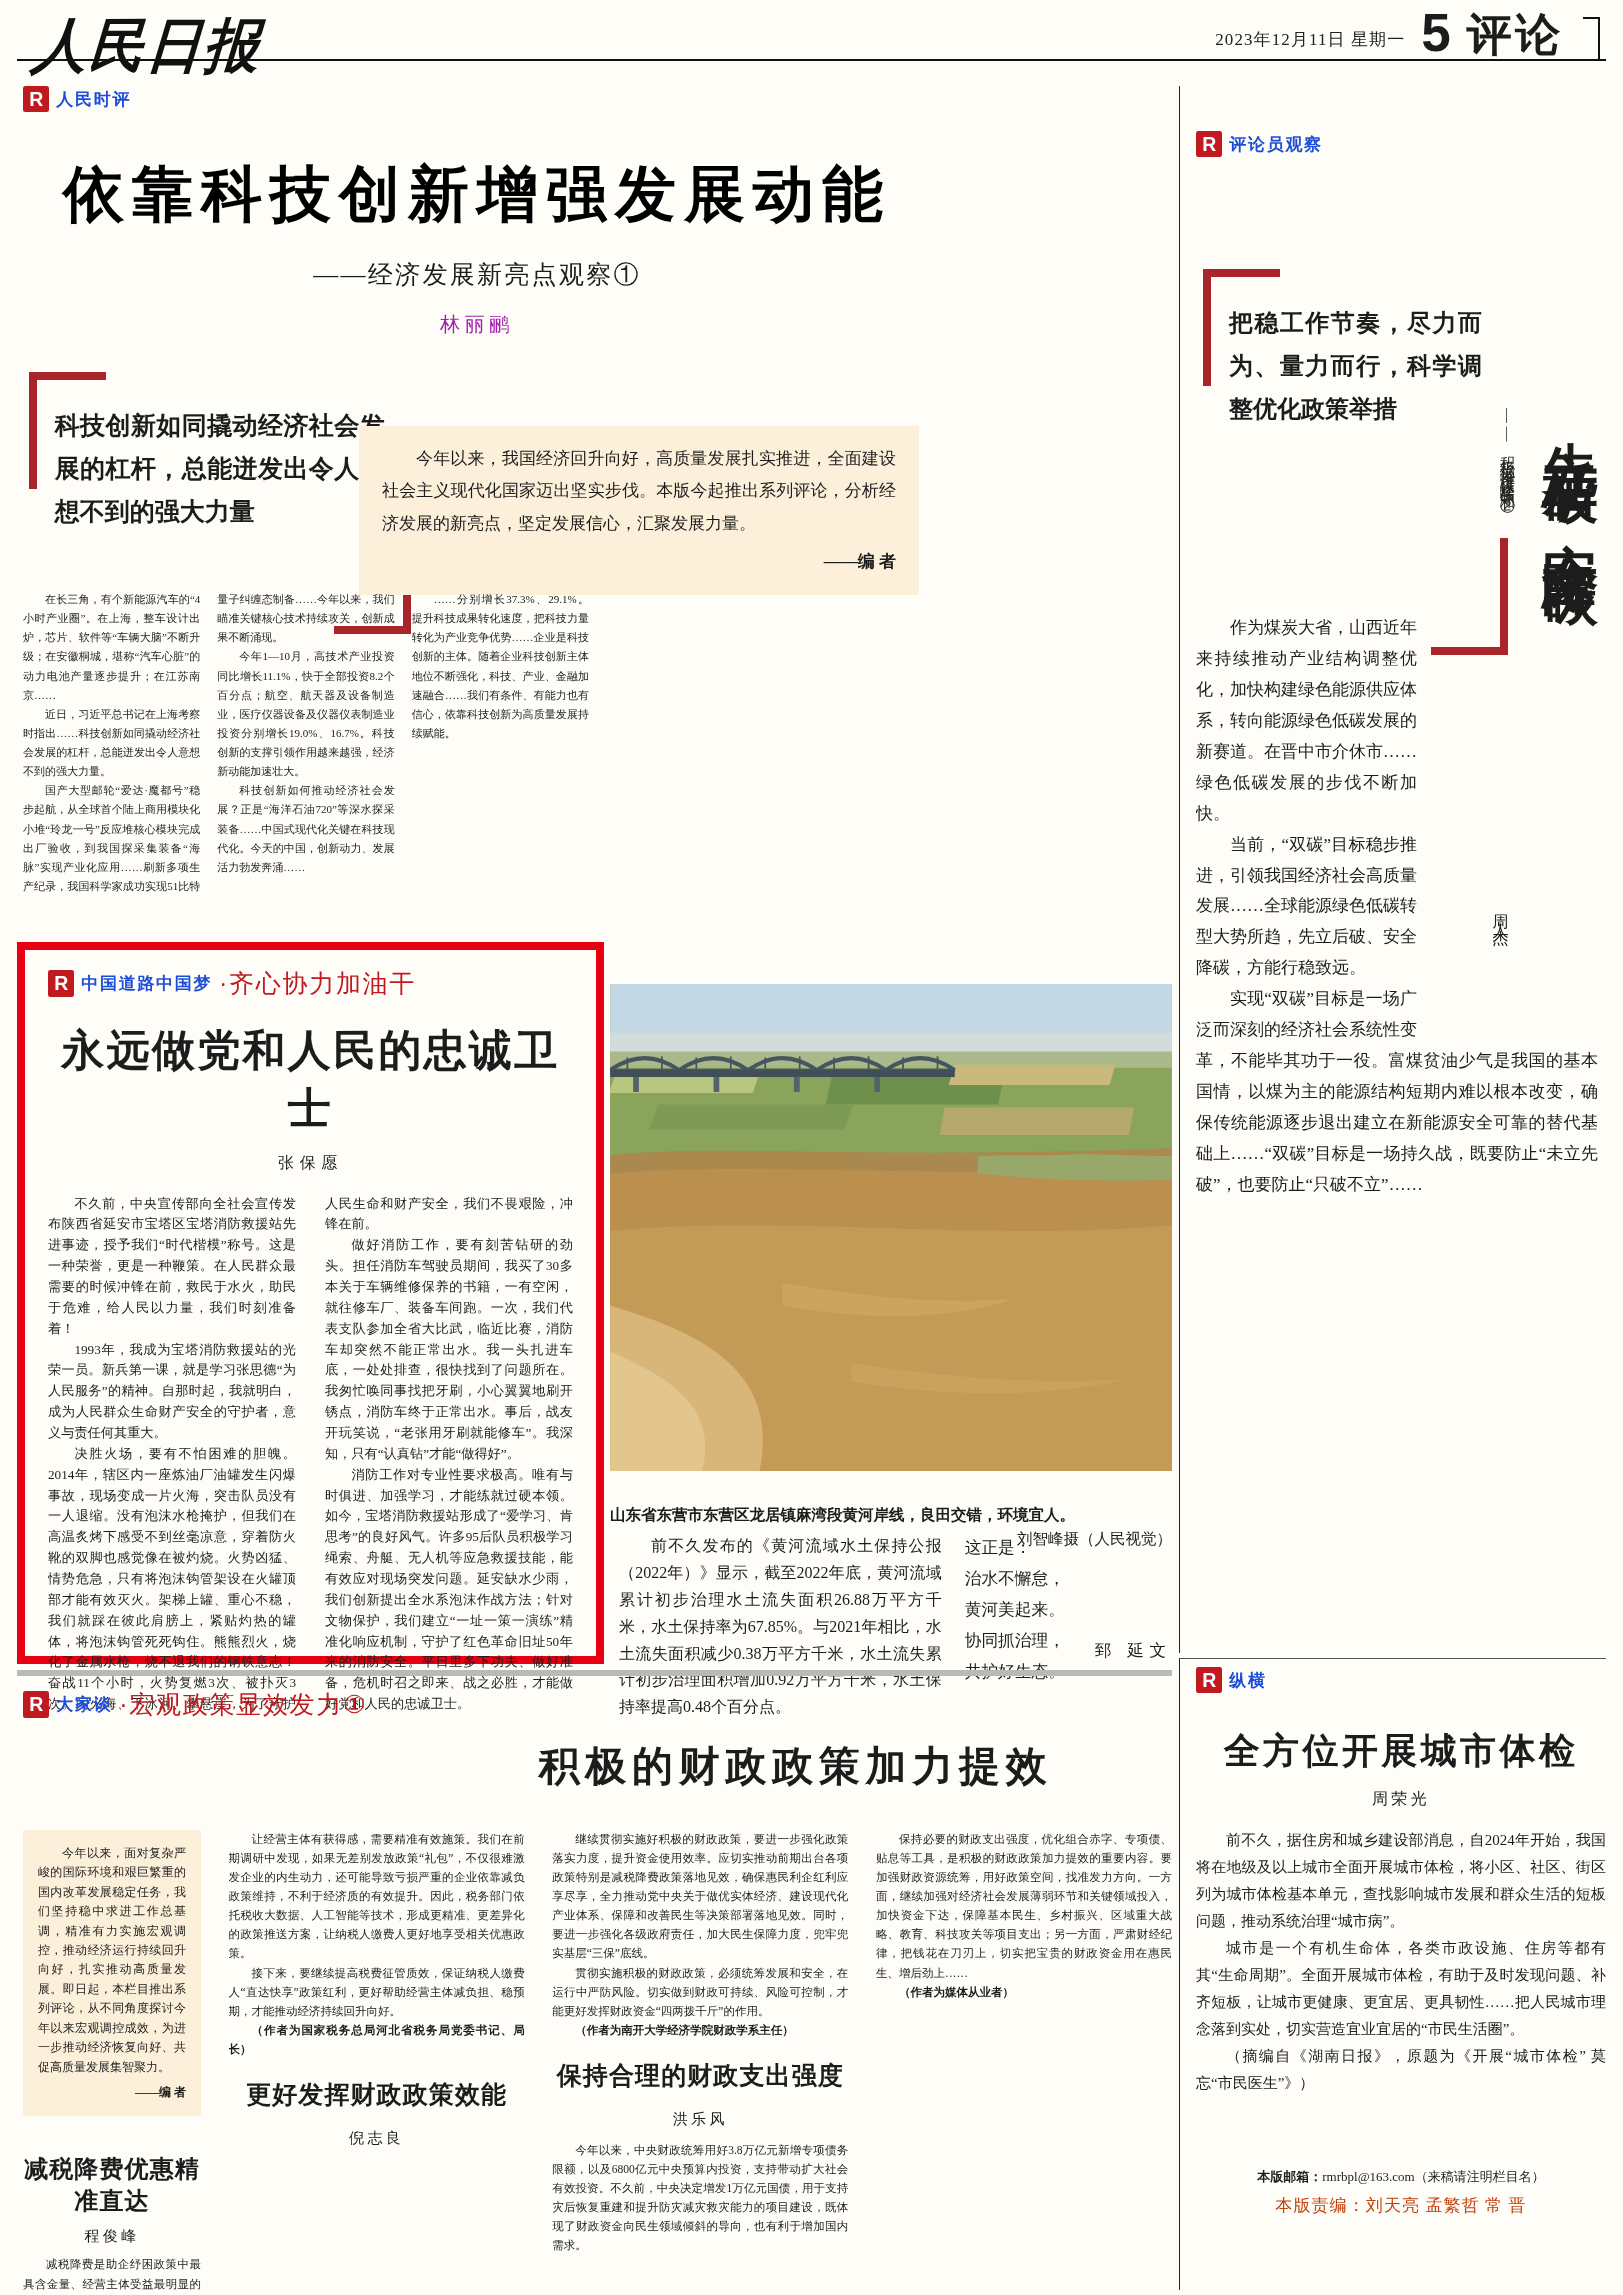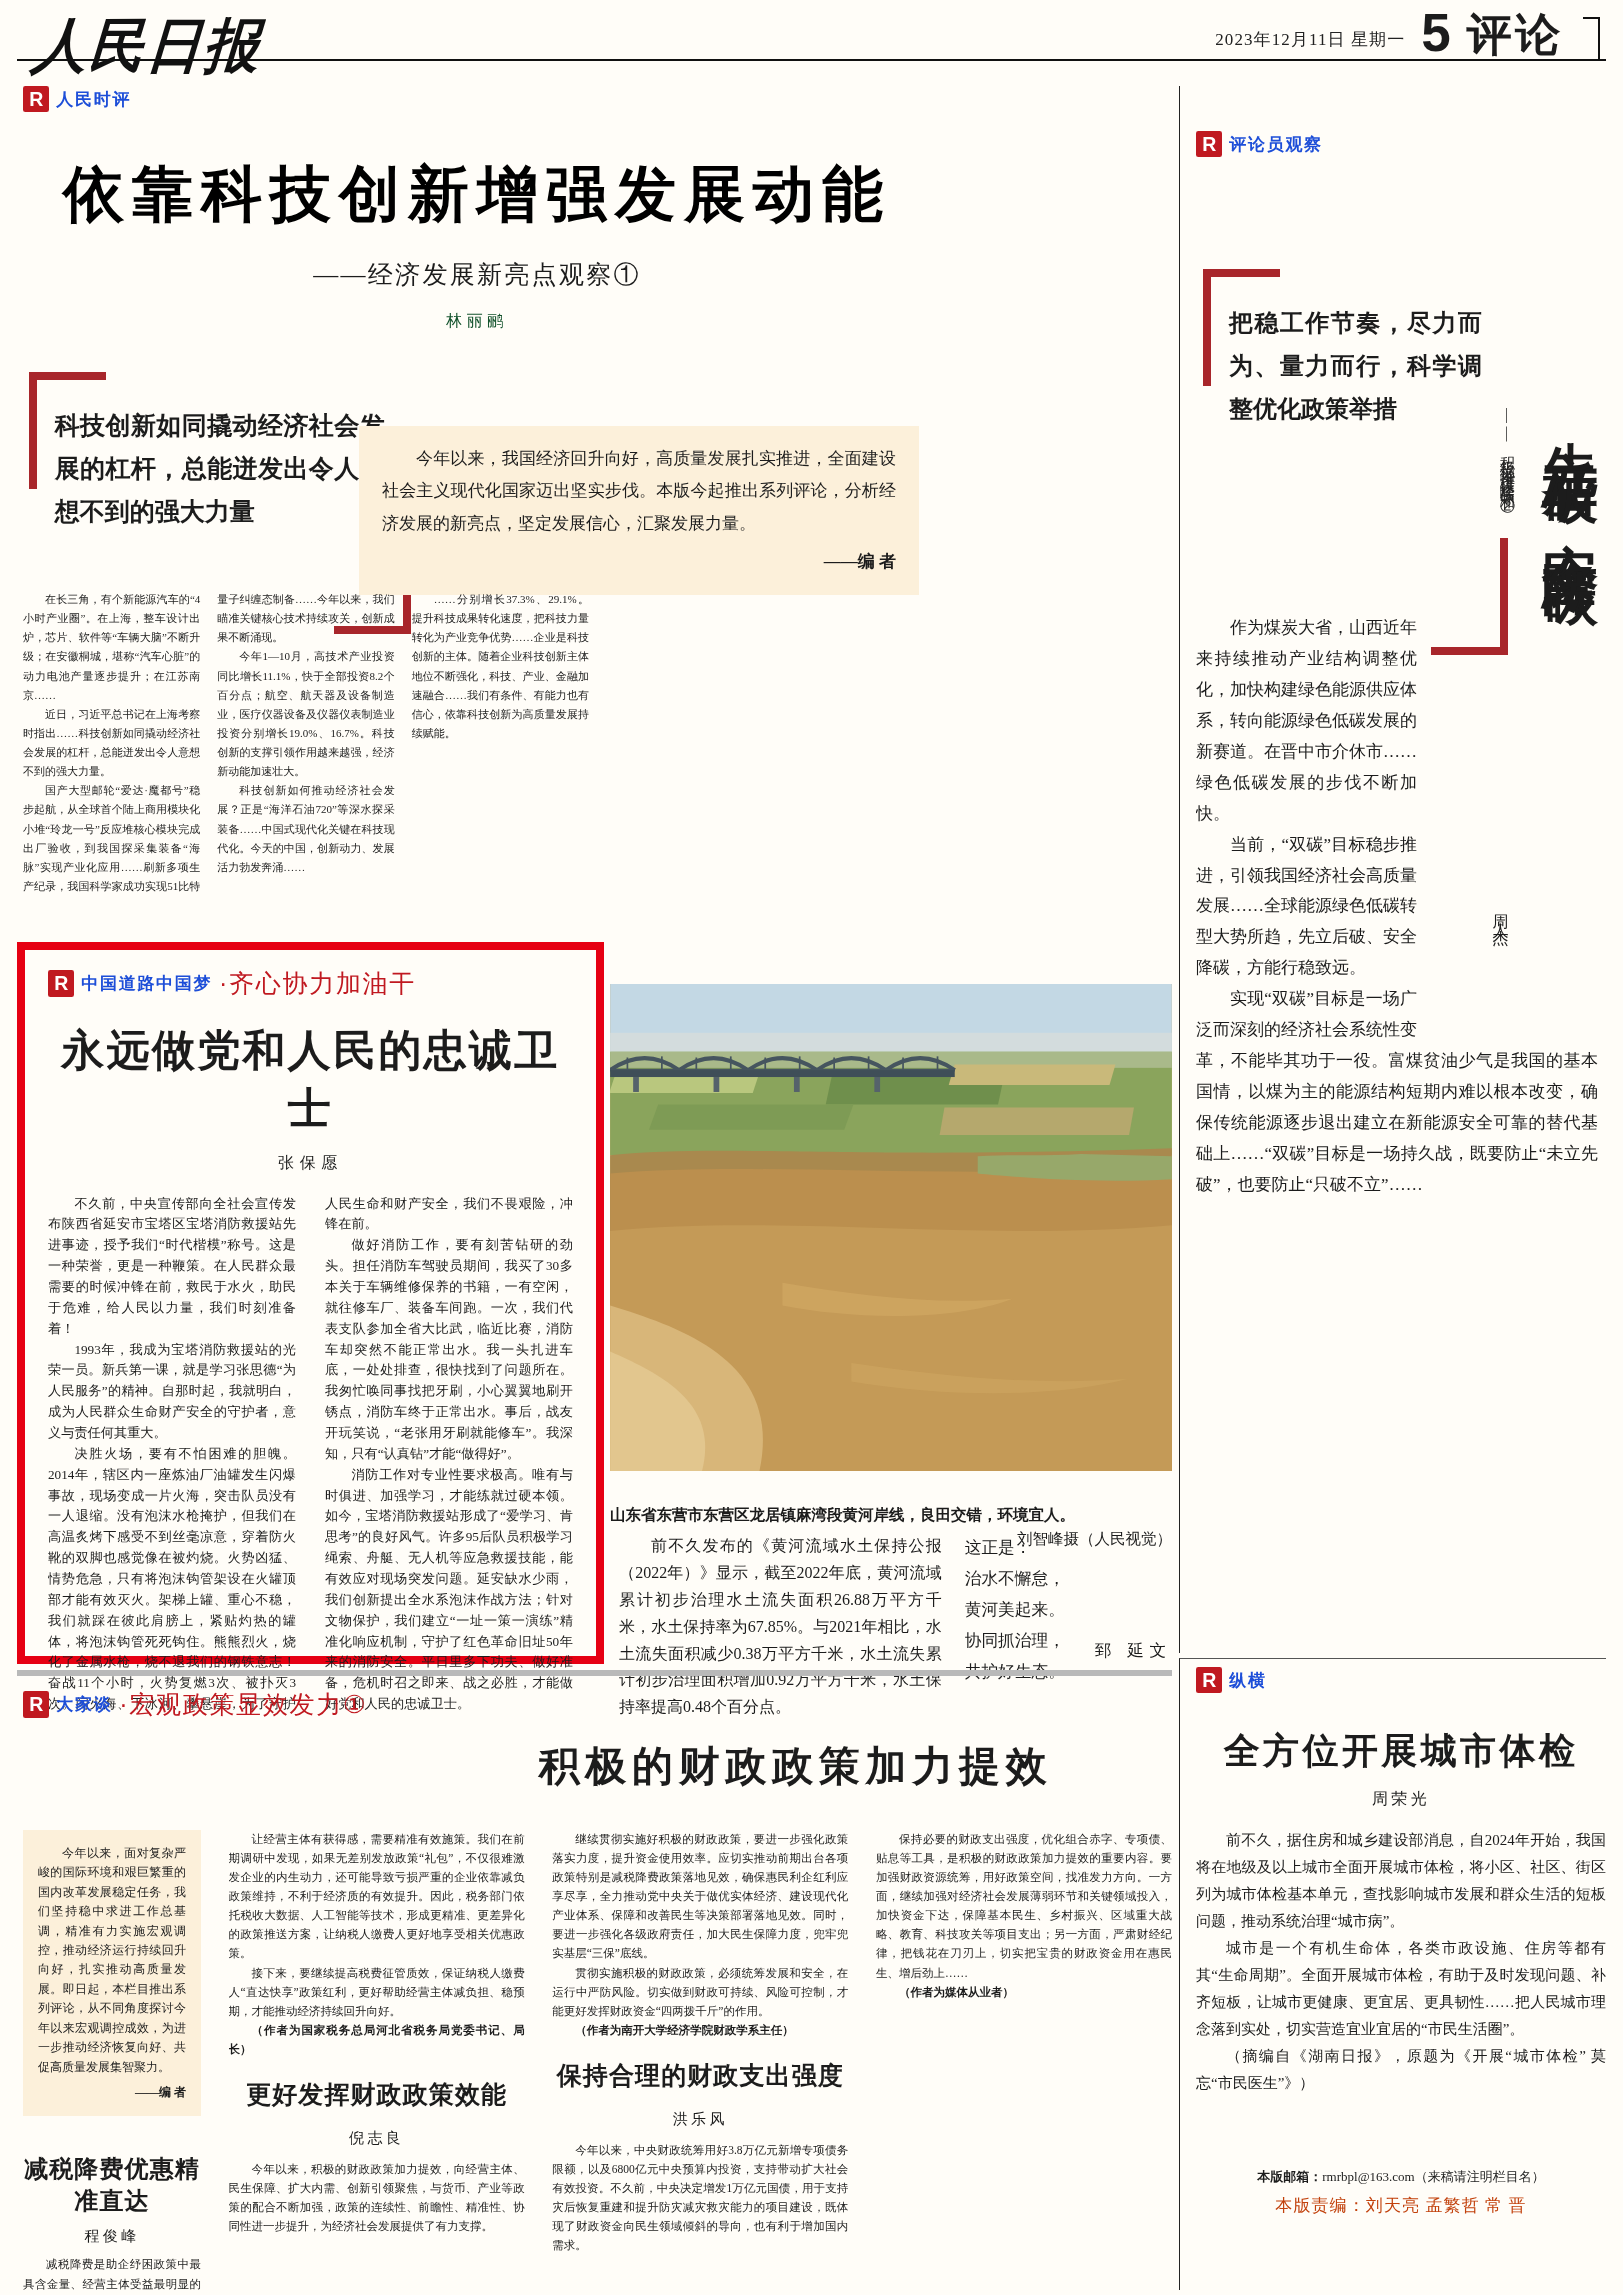--- a/index.html
+++ b/index.html
@@ -29,21 +29,21 @@
       border-left:8px solid #a8262b;border-top:8px solid #a8262b;}
   .pullquote:after{content:"";position:absolute;right:0;bottom:0;width:69px;height:109px;
       border-right:8px solid #a8262b;border-bottom:8px solid #a8262b;}
   .pq-text{font-weight:bold;line-height:1.72;text-align:justify;}
   .body-text p{margin:0;text-indent:2em;text-align:justify;}
   
   .shiping{position:absolute;left:23px;top:86px;width:1149px;height:827px;}
   .sp-title{position:absolute;left:11.5px;top:68px;width:885px;text-align:center;
             font-size:61px;font-weight:bold;letter-spacing:8px;color:#000;}
   .sp-subtitle{position:absolute;left:11.5px;top:172px;width:885px;text-align:center;font-size:25px;letter-spacing:2.3px;}
-  .sp-author{position:absolute;left:11.5px;top:225px;width:885px;text-align:center;font-size:16px;color:#14532d;letter-spacing:4.6px;}
+  .sp-author{position:absolute;left:11.5px;top:225px;width:885px;text-align:center;font-size:20px;color:#a21caf;letter-spacing:4.6px;}
   .sp-pullquote{position:absolute;left:5.7px;top:286px;width:330px;height:198px;}
   .sp-pullquote .pq-text{font-size:25px;}
   .sp-editor{position:absolute;left:336px;top:340px;width:514px;font-size:17px;line-height:1.9;}
   .sp-body{position:absolute;left:0;top:504px;width:1149px;height:322px;
            column-count:6;column-gap:17px;column-fill:auto;overflow:hidden;
            font-size:11px;line-height:1.74;}
   
   .redbox{position:absolute;left:17px;top:942px;width:587px;height:722px;
           border:8px solid #e60012;background:#fffdf8;box-sizing:border-box;padding:17px 23px;}
   .rb-title{margin-top:22px;text-align:center;font-size:43px;font-weight:bold;letter-spacing:2.3px;}
@@ -257,21 +257,20 @@
           <p>减税降费是助企纾困政策中最具含金量、经营主体受益最明显的政策，也是今年加力提效实施积极财政政策的重要内容。</p>
 
         </div>
       </div>
       <div class="dj-col body-text">
         <p>让经营主体有获得感，需要精准有效施策。我们在前期调研中发现，如果无差别发放政策“礼包”，不仅很难激发企业的内生动力，还可能导致亏损严重的企业依靠减负政策维持，不利于经济质的有效提升。因此，税务部门依托税收大数据、人工智能等技术，形成更精准、更差异化的政策推送方案，让纳税人缴费人更好地享受相关优惠政策。</p>
         <p>接下来，要继续提高税费征管质效，保证纳税人缴费人“直达快享”政策红利，更好帮助经营主体减负担、稳预期，才能推动经济持续回升向好。</p>
         <p class="dj-note">（作者为国家税务总局河北省税务局党委书记、局长）</p>
         <h3 class="dj-h2 sans">更好发挥财政政策效能</h3>
         <div class="dj-au">倪志良</div>
-        <p>今年以来，积极的财政政策加力提效，向经营主体、民生保障、扩大内需、创新引领聚焦，与货币、产业等政策的配合不断加强，政策的连续性、前瞻性、精准性、协同性进一步提升，为经济社会发展提供了有力支撑。</p>
       </div>
       <div class="dj-col body-text">
         <p>继续贯彻实施好积极的财政政策，要进一步强化政策落实力度，提升资金使用效率。应切实推动前期出台各项政策特别是减税降费政策落地见效，确保惠民利企红利应享尽享，全力推动党中央关于做优实体经济、建设现代化产业体系、保障和改善民生等决策部署落地见效。同时，要进一步强化各级政府责任，加大民生保障力度，兜牢兜实基层“三保”底线。</p>
         <p>贯彻实施积极的财政政策，必须统筹发展和安全，在运行中严防风险。切实做到财政可持续、风险可控制，才能更好发挥财政资金“四两拨千斤”的作用。</p>
         <p class="dj-note">（作者为南开大学经济学院财政学系主任）</p>
         <h3 class="dj-h2 sans">保持合理的财政支出强度</h3>
         <div class="dj-au">洪乐风</div>
         <p>今年以来，中央财政统筹用好3.8万亿元新增专项债务限额，以及6800亿元中央预算内投资，支持带动扩大社会有效投资。不久前，中央决定增发1万亿元国债，用于支持灾后恢复重建和提升防灾减灾救灾能力的项目建设，既体现了财政资金向民生领域倾斜的导向，也有利于增加国内需求。</p>
       </div>
       <div class="dj-col body-text">

